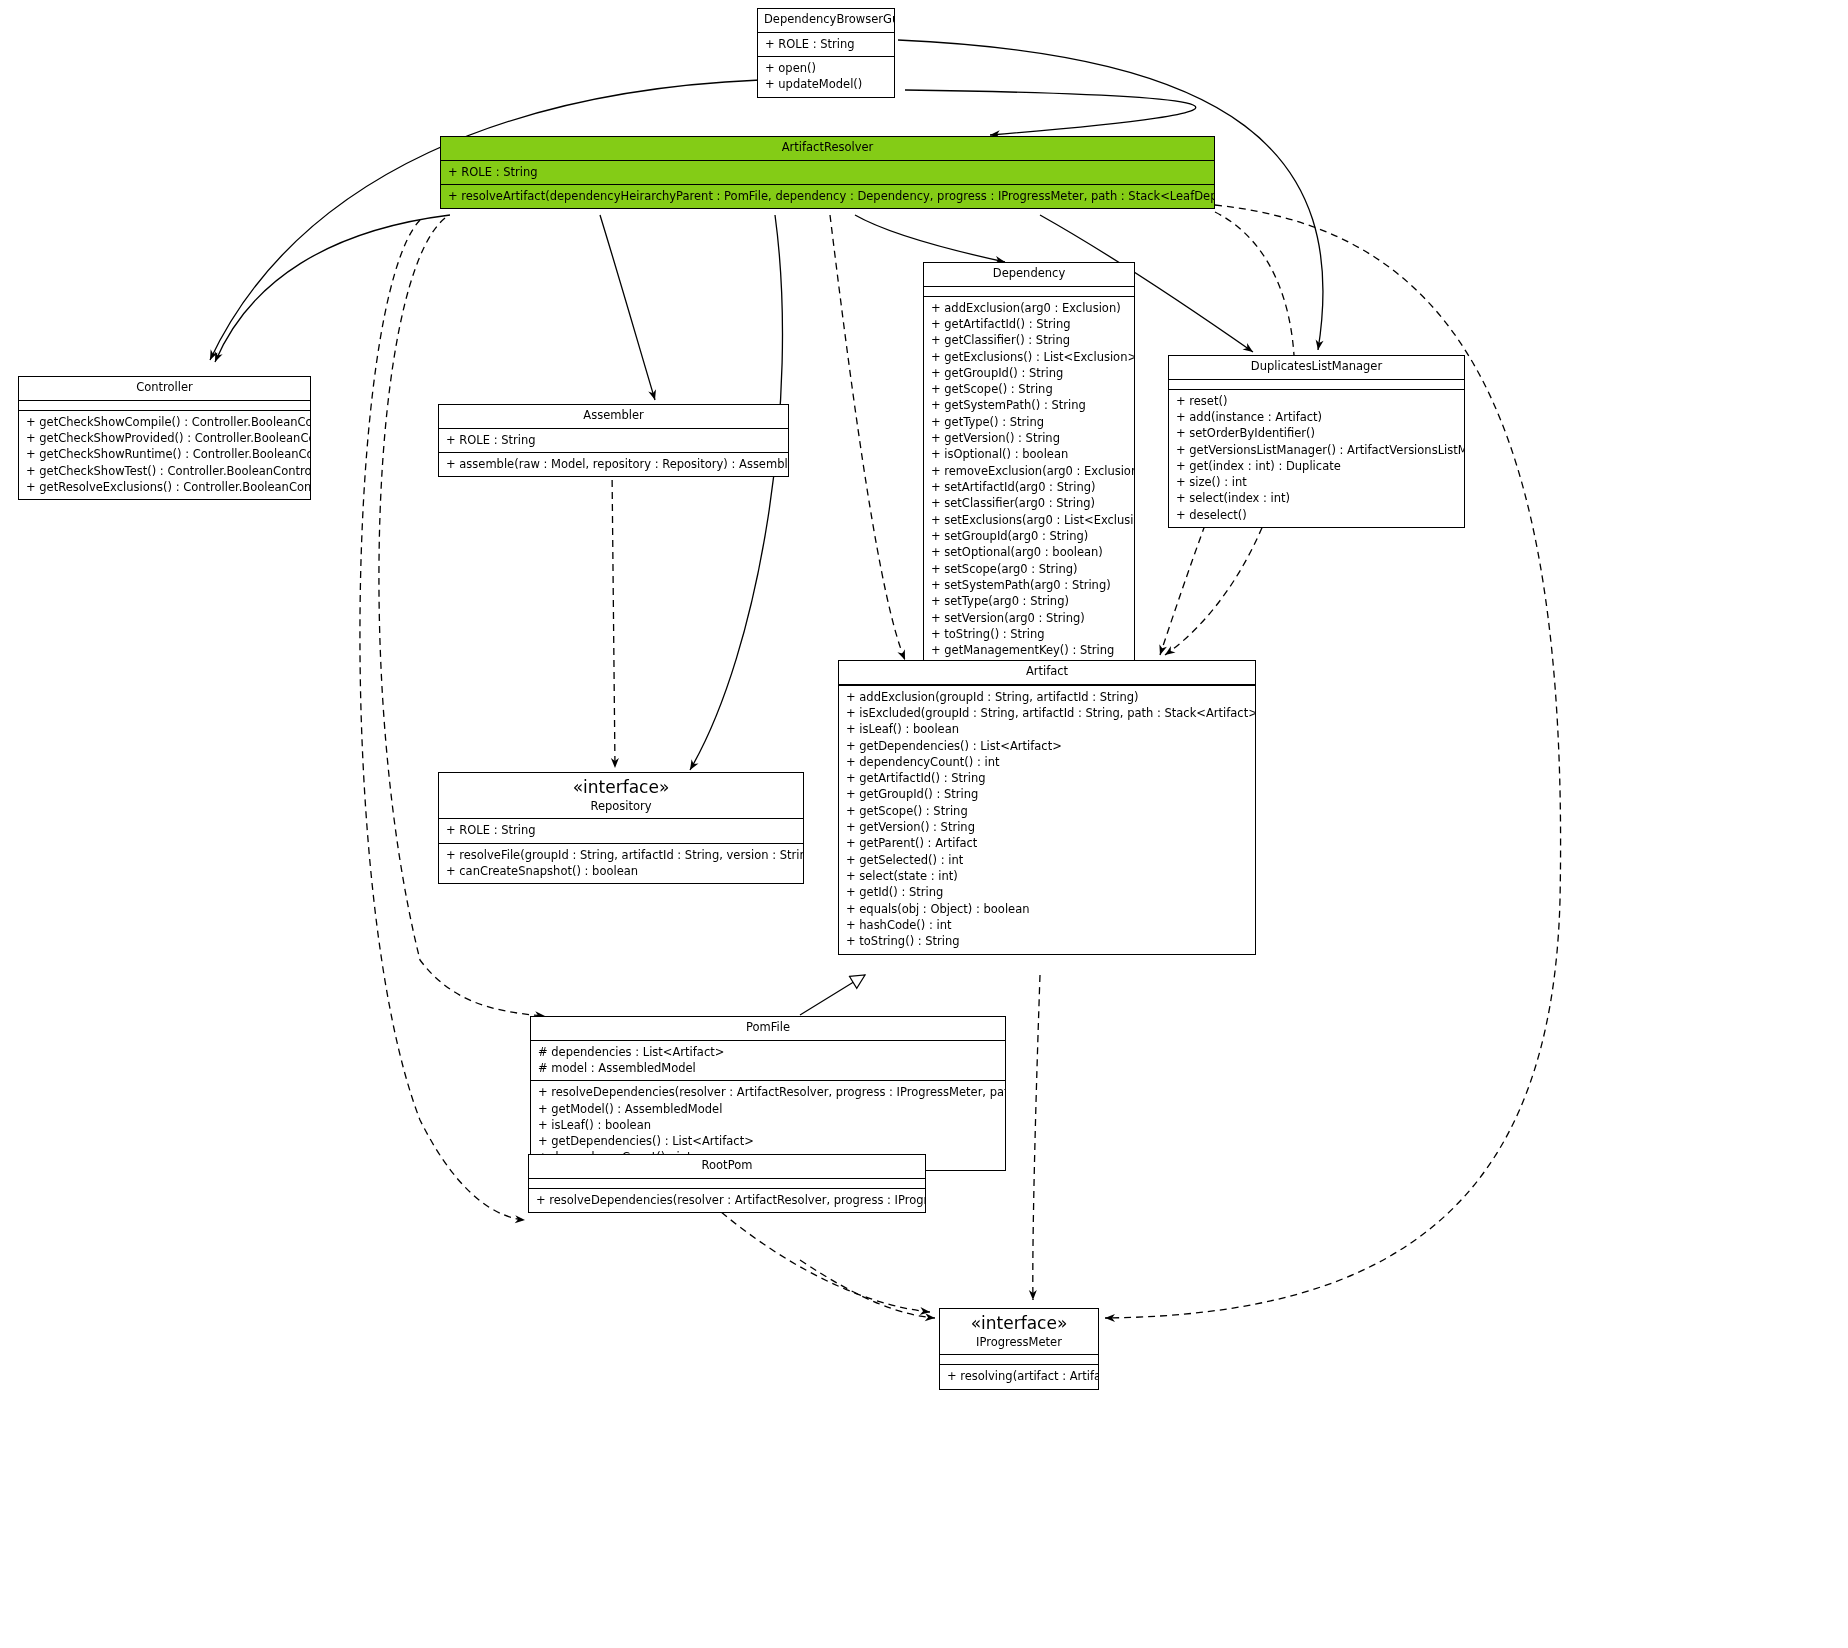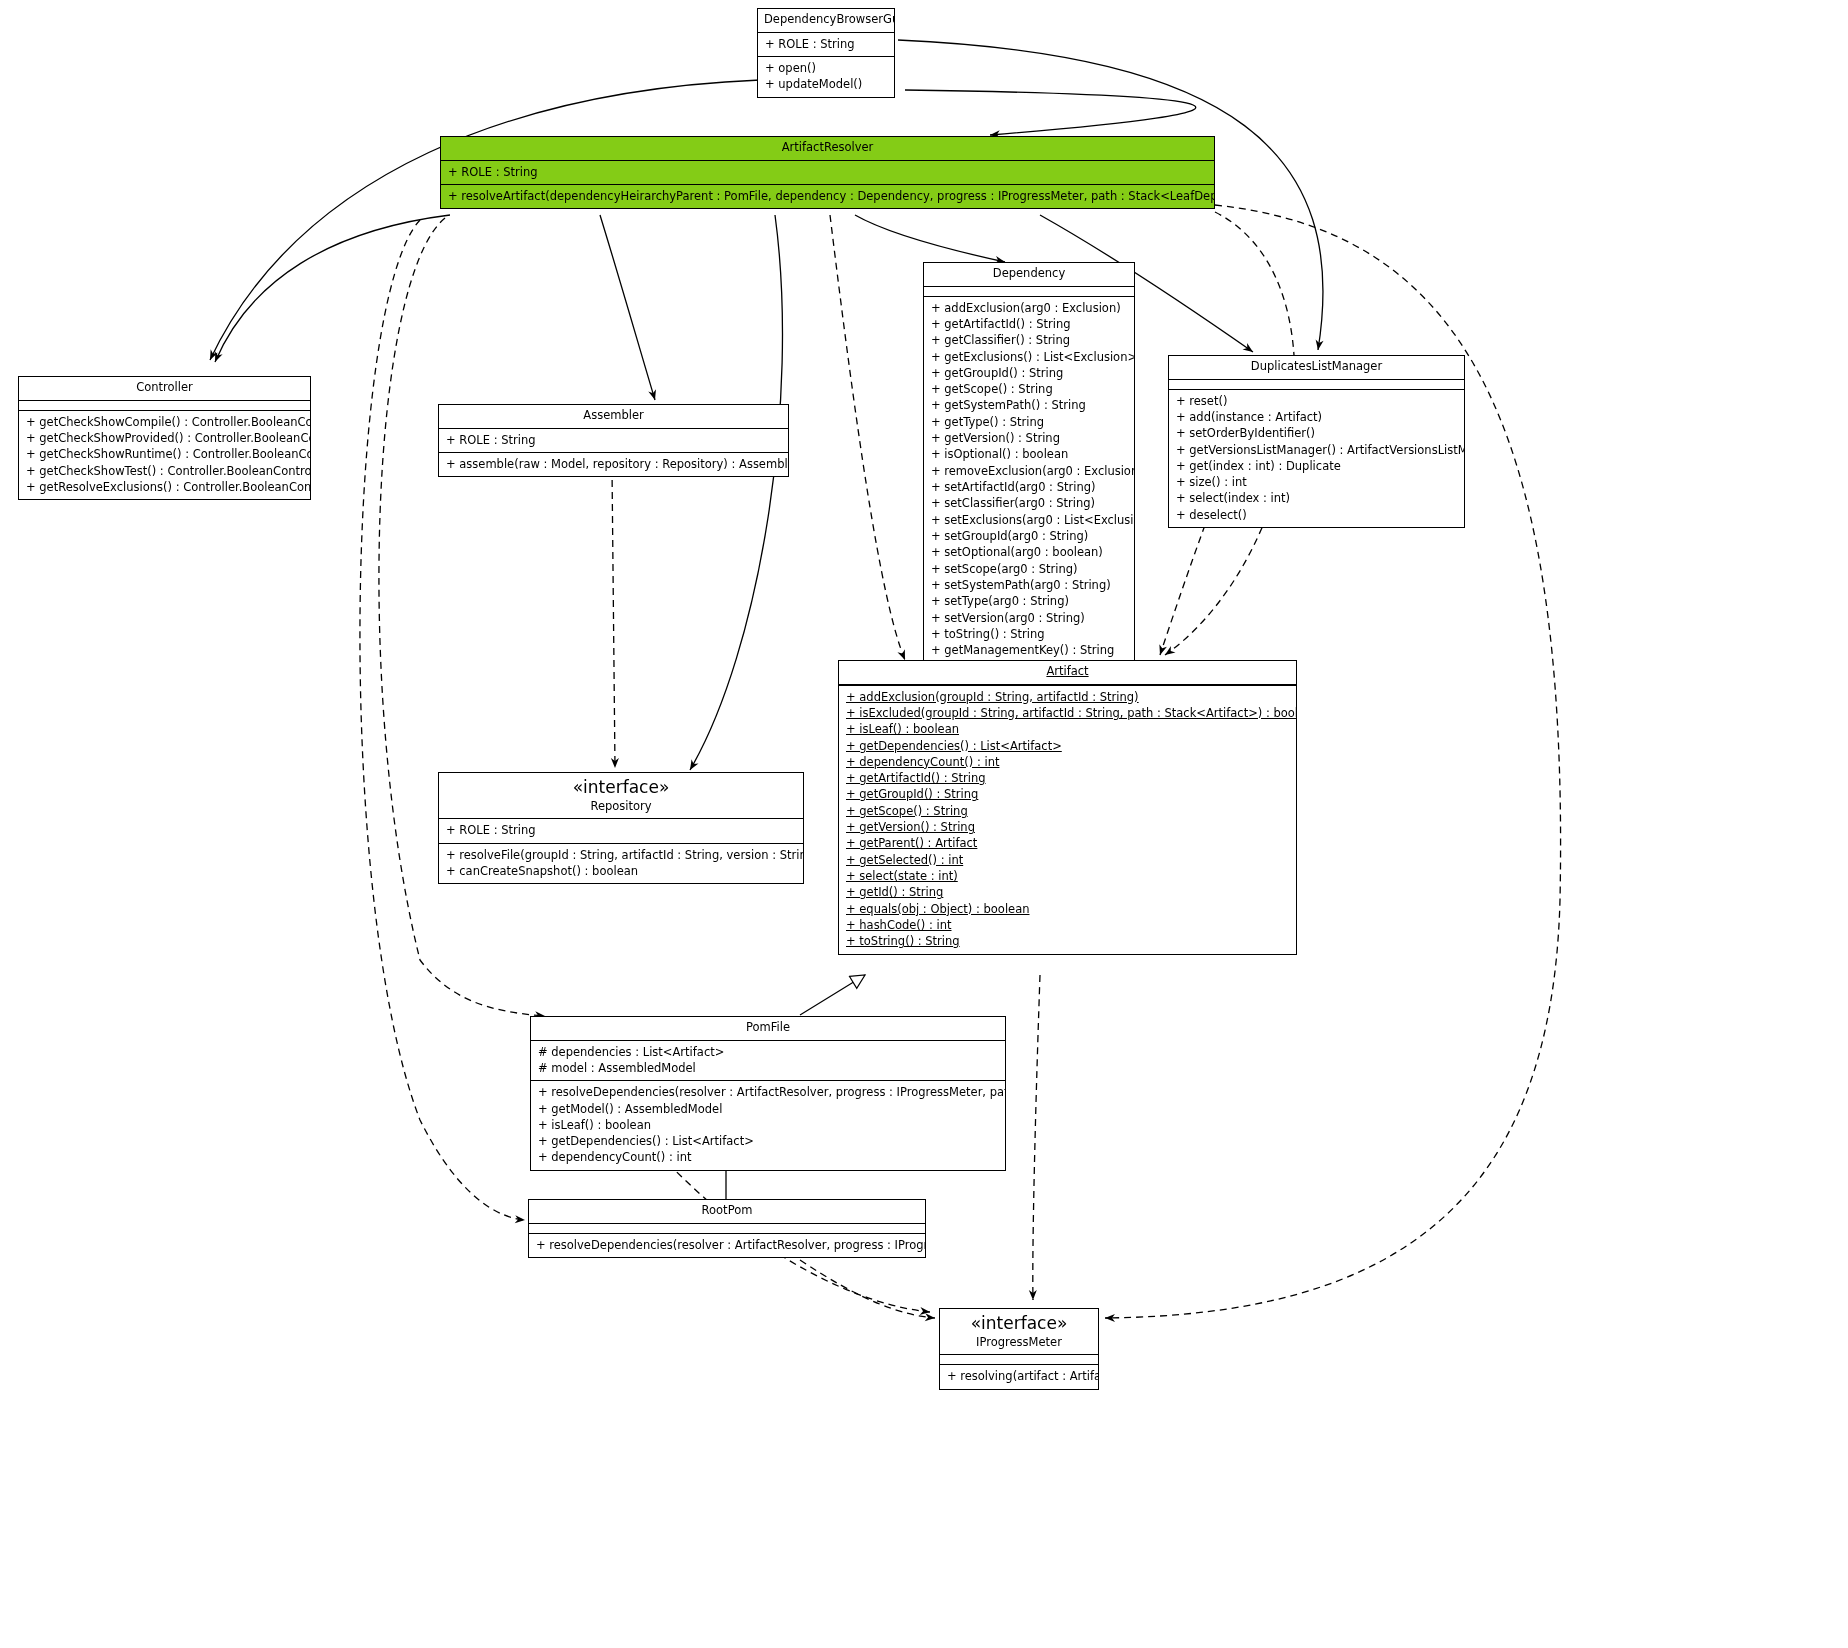--- a/index.html
+++ b/index.html
@@ -251,21 +251,21 @@
     <div class="cls-compartment">
       <div class="cls-row">+ ROLE : String</div>
     </div>
     <div class="cls-sep"></div>
     <div class="cls-compartment">
       <div class="cls-row">+ resolveFile(groupId : String, artifactId : String, version : String) : Model</div>
       <div class="cls-row">+ canCreateSnapshot() : boolean</div>
     </div>
   </div>
 
-  <div class="uml-class clip" style="left:838px; top:660px; width:459px;text-decoration:underline;">
+  <div class="uml-class clip" style="left:838px; top:660px; width:418px;">
     <div class="cls-title">Artifact</div>
     <div class="cls-sep"></div>
     <div class="cls-sep"></div>
     <div class="cls-compartment">
       <div class="cls-row">+ addExclusion(groupId : String, artifactId : String)</div>
       <div class="cls-row">+ isExcluded(groupId : String, artifactId : String, path : Stack&lt;Artifact&gt;) : boolean</div>
       <div class="cls-row">+ isLeaf() : boolean</div>
       <div class="cls-row">+ getDependencies() : List&lt;Artifact&gt;</div>
       <div class="cls-row">+ dependencyCount() : int</div>
       <div class="cls-row">+ getArtifactId() : String</div>
@@ -292,21 +292,21 @@
     <div class="cls-sep"></div>
     <div class="cls-compartment">
       <div class="cls-row">+ resolveDependencies(resolver : ArtifactResolver, progress : IProgressMeter, path : Stack&lt;LeafDependency&gt;)</div>
       <div class="cls-row">+ getModel() : AssembledModel</div>
       <div class="cls-row">+ isLeaf() : boolean</div>
       <div class="cls-row">+ getDependencies() : List&lt;Artifact&gt;</div>
       <div class="cls-row">+ dependencyCount() : int</div>
     </div>
   </div>
 
-  <div class="uml-class clip" style="left:528px; top:1199px; width:398px;">
+  <div class="uml-class clip" style="left:528px; top:1154px; width:398px;">
     <div class="cls-title">RootPom</div>
     <div class="cls-sep"></div>
     <div class="cls-compartment empty"></div>
     <div class="cls-sep"></div>
     <div class="cls-compartment">
       <div class="cls-row">+ resolveDependencies(resolver : ArtifactResolver, progress : IProgressMeter)</div>
     </div>
   </div>
 
   <div class="uml-class clip" style="left:939px; top:1308px; width:160px;">

